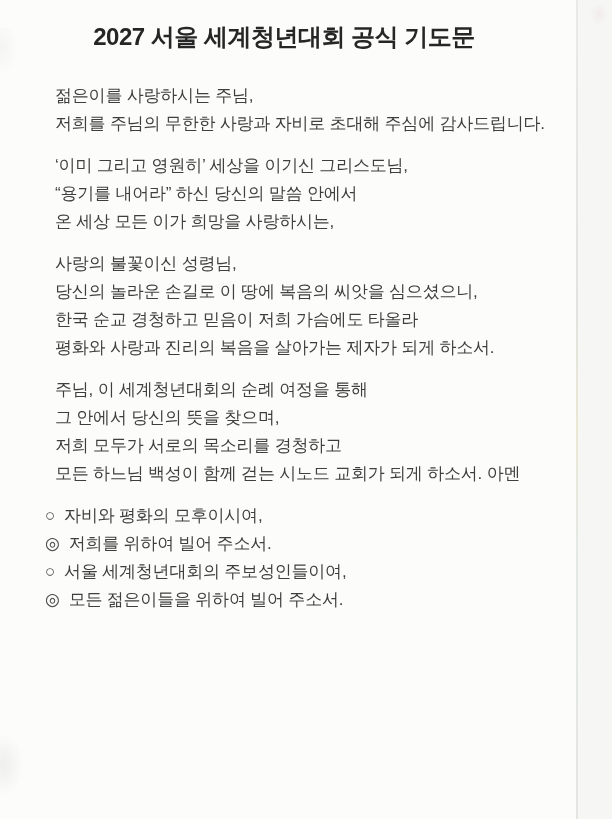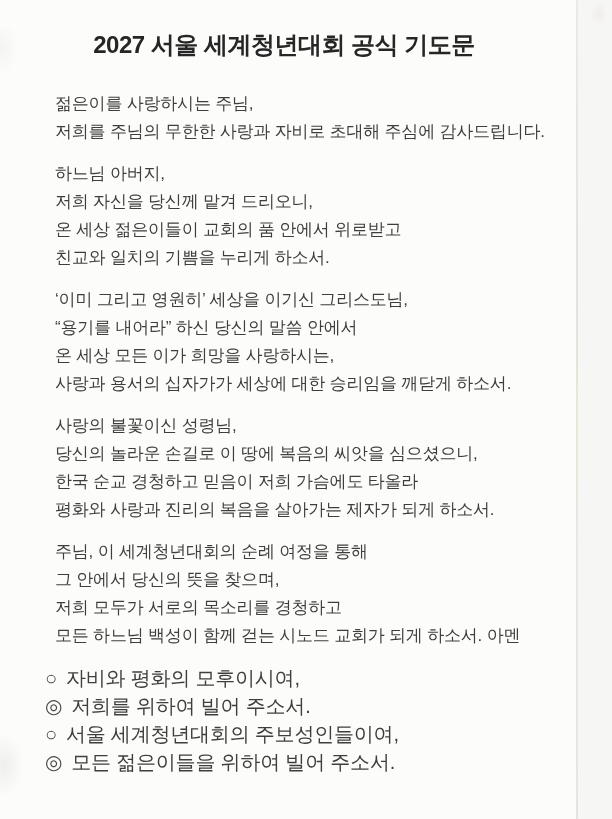--- a/index.html
+++ b/index.html
@@ -3,30 +3,30 @@
 <meta charset="utf-8">
 <style>
   html, body { margin: 0; padding: 0; }
   body {
     width: 612px; height: 819px;
     background: #fbfbf9;
     font-family: "Liberation Sans", "DejaVu Sans", sans-serif;
     position: relative; overflow: hidden;
   }
   .page { position: absolute; inset: 0; background: #fcfcfa; }
-  .content { position: absolute; left: 45px; top: 28px; width: 478px; color: #3e3e3e; }
+  .content { position: absolute; left: 45px; top: 20px; width: 478px; color: #3e3e3e; }
   .title {
     font-size: 24px; font-weight: bold; line-height: 34px;
     text-align: center; color: #262626; margin: 0 0 28px 0;
     letter-spacing: -0.5px; white-space: nowrap;
   }
   .stanza { margin: 0 0 14px 10px; }
   .line { font-size: 17px; line-height: 28px; white-space: nowrap; letter-spacing: -0.2px; }
   .responses { margin-top: 14px; }
-  .resp-line { font-size: 20px; line-height: 28px; white-space: nowrap; letter-spacing: -0.2px; }
+  .resp-line { font-size: 17px; line-height: 28px; white-space: nowrap; letter-spacing: -0.2px; }
   .resp-symbol { display: inline-block; margin-right: 9px; color: #4a4a4a; }
   
   .crease {
     position: absolute; left: 576px; top: 0; width: 2px; height: 819px;
     background: linear-gradient(to bottom,
       rgba(190,192,186,0.30),
       rgba(190,192,186,0.42) 38%,
       rgba(208,200,152,0.40) 52%,
       rgba(178,198,192,0.34) 68%,
       rgba(190,192,186,0.38));
@@ -55,32 +55,25 @@
 
   <div class="content">
 
     <h1 class="title">2027 서울 세계청년대회 공식 기도문</h1>
 
     <div class="stanza">
       <div class="line">젊은이를 사랑하시는 주님,</div>
       <div class="line">저희를 주님의 무한한 사랑과 자비로 초대해 주심에 감사드립니다.</div>
     </div>
 
-    <div class="stanza">
-      <div class="line">하느님 아버지,</div>
-      <div class="line">저희 자신을 당신께 맡겨 드리오니,</div>
-      <div class="line">온 세상 젊은이들이 교회의 품 안에서 위로받고</div>
-      <div class="line">친교와 일치의 기쁨을 누리게 하소서.</div>
-    </div>
 
     <div class="stanza">
       <div class="line">‘이미 그리고 영원히’ 세상을 이기신 그리스도님,</div>
       <div class="line">“용기를 내어라” 하신 당신의 말씀 안에서</div>
       <div class="line">온 세상 모든 이가 희망을 사랑하시는,</div>
-      <div class="line">사랑과 용서의 십자가가 세상에 대한 승리임을 깨닫게 하소서.</div>
     </div>
 
     <div class="stanza">
       <div class="line">사랑의 불꽃이신 성령님,</div>
       <div class="line">당신의 놀라운 손길로 이 땅에 복음의 씨앗을 심으셨으니,</div>
       <div class="line">한국 순교 경청하고 믿음이 저희 가슴에도 타올라</div>
       <div class="line">평화와 사랑과 진리의 복음을 살아가는 제자가 되게 하소서.</div>
     </div>
 
     <div class="stanza">

